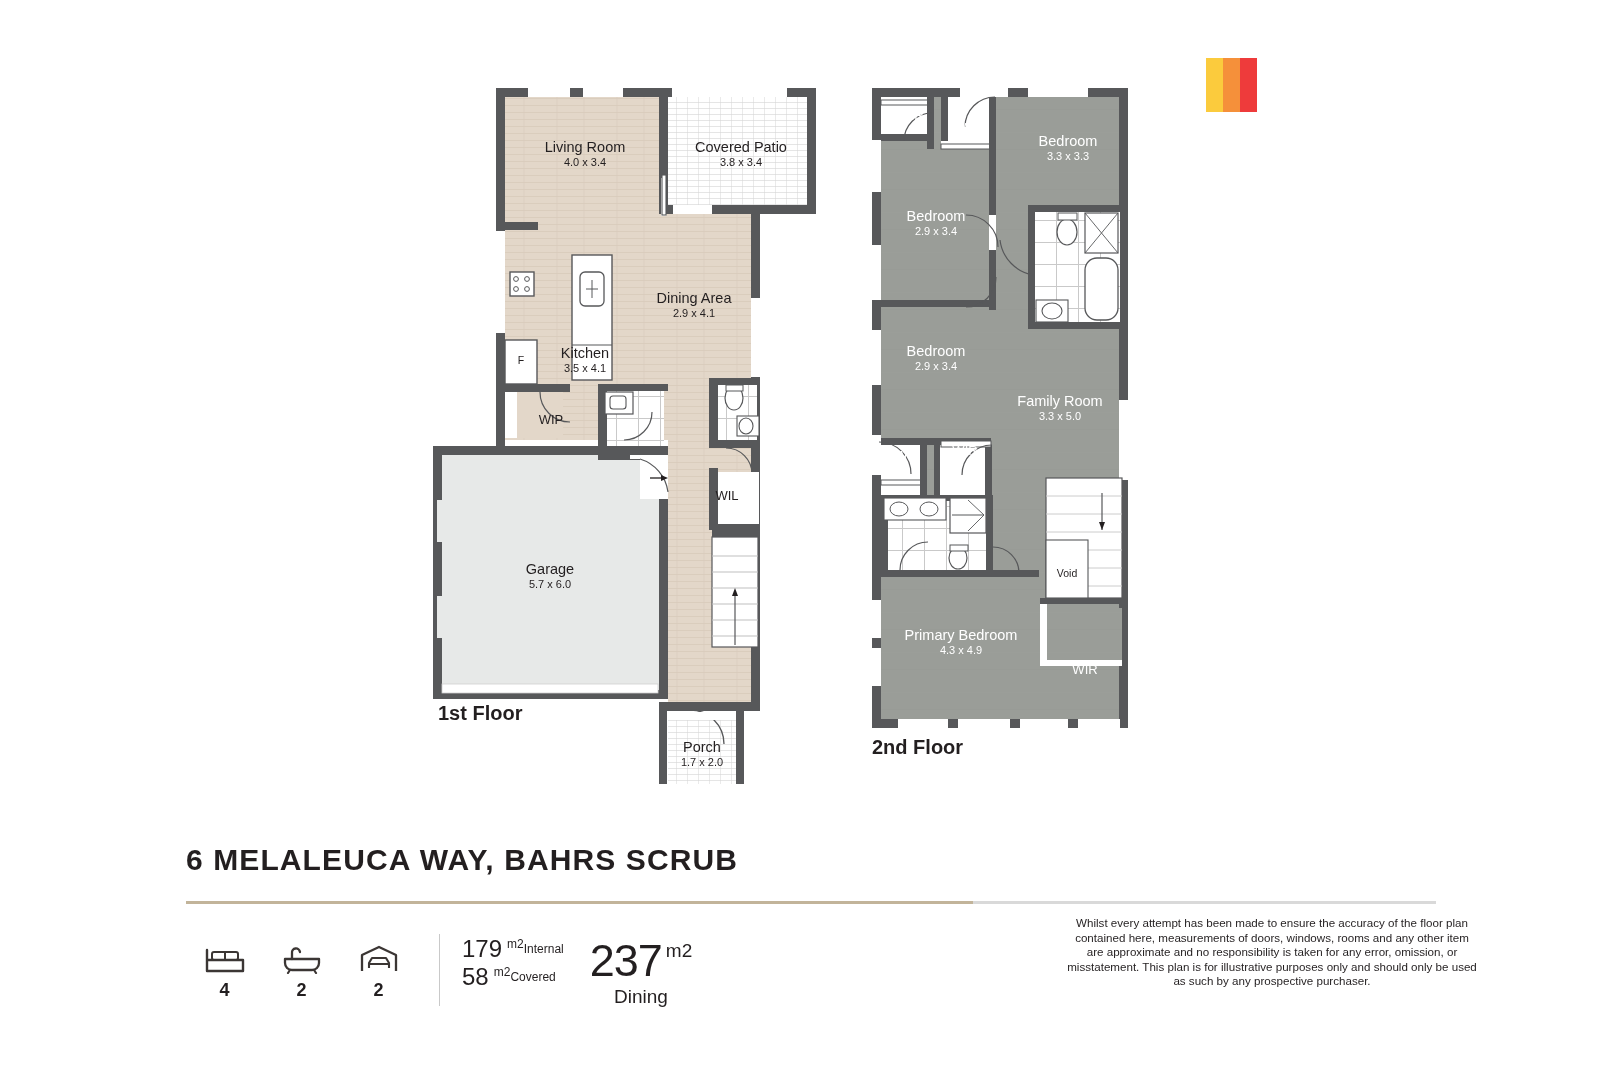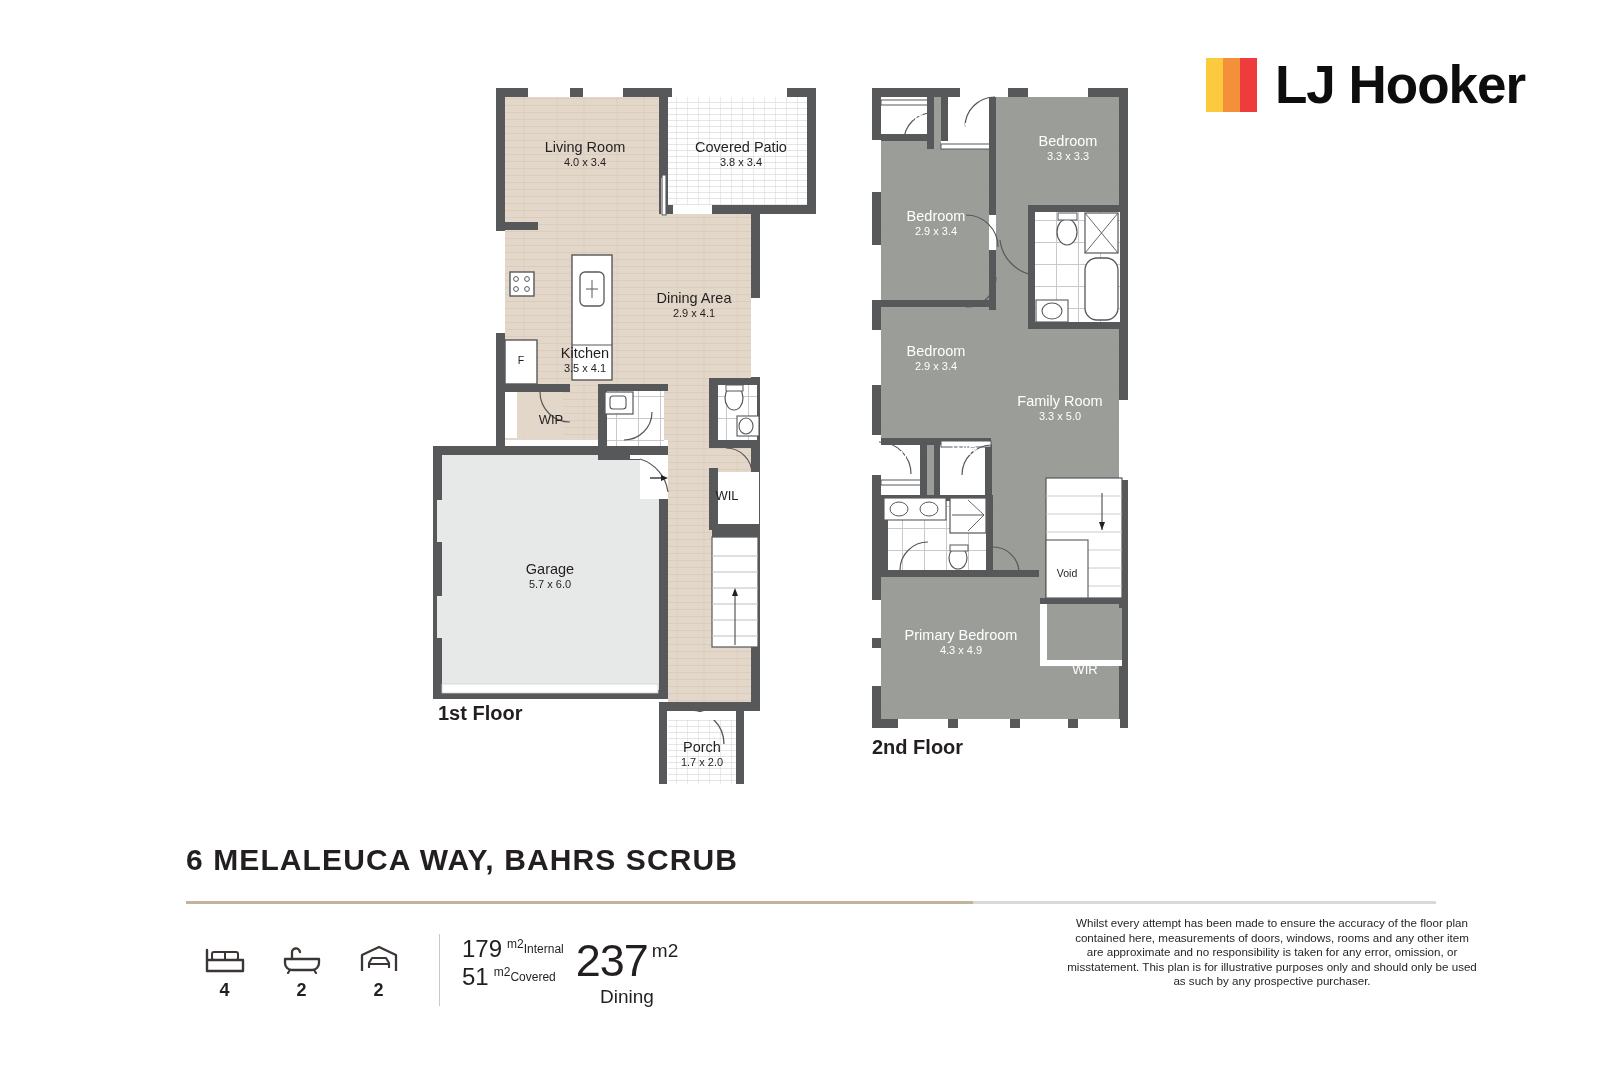--- a/index.html
+++ b/index.html
@@ -44,42 +44,41 @@
 
   .vdiv{width:1px;background:#c9c9c9;height:72px;margin:6px 22px 0 22px;}
 
   .areas{display:flex;flex-direction:column;justify-content:center;padding-top:8px;}
   .area-row{display:flex;flex-direction:row;align-items:center;margin-bottom:2px;}
   .area-num-line{display:flex;align-items:flex-start;}
   .area-num{font-size:24px;color:#231f20;line-height:26px;}
   .area-unit{font-size:12px;color:#231f20;margin-left:5px;margin-top:1px;}
   .area-cap{font-size:12px;color:#231f20;line-height:13px;}
 
-  .total{display:flex;flex-direction:column;align-items:center;margin-left:12px;padding-top:10px;}
+  .total{display:flex;flex-direction:column;align-items:center;margin-left:26px;padding-top:10px;}
   .total-line{display:flex;align-items:flex-start;}
   .total-num{font-size:45px;color:#231f20;line-height:46px;letter-spacing:-1px;}
   .total-unit{font-size:19px;color:#231f20;margin-left:4px;margin-top:2px;}
   .total-cap{font-size:19px;color:#231f20;margin-top:2px;}
 
   .agent{position:absolute;left:681px;top:953px;font-size:22px;color:#231f20;letter-spacing:.4px;}
   .disclaimer{position:absolute;left:1066px;top:916px;width:412px;font-size:11.6px;line-height:14.6px;
               color:#231f20;text-align:center;}
 </style>
 </head>
 <body>
 
 <div class="page">
 
   <div class="logo">
     <div class="logo-bars">
       <span style="background:#FBCB3D"></span>
       <span style="background:#F5903A"></span>
       <span style="background:#EE3B3B"></span>
     </div>
-    <div class="logo-text">LJ Hooker</div>
   </div>
 
   <div class="plan">
   <svg width="1620" height="830" viewBox="0 0 1620 830" xmlns="http://www.w3.org/2000/svg">
     <defs>
       <pattern id="timber" width="60" height="7" patternUnits="userSpaceOnUse">
         <rect width="60" height="7" fill="#e3d7c9"></rect>
         <line x1="0" y1="0.5" x2="60" y2="0.5" stroke="#d8caba" stroke-width="0.8"></line>
         <line x1="17" y1="0" x2="17" y2="7" stroke="#d8caba" stroke-width="0.6"></line>
         <line x1="44" y1="0" x2="44" y2="7" stroke="#d8caba" stroke-width="0.6"></line>
@@ -427,21 +426,21 @@
     <div class="areas">
       <div class="area-row">
         <div class="area-num-line">
           <span class="area-num">179</span>
           <span class="area-unit">m2</span>
         </div>
         <div class="area-cap">Internal</div>
       </div>
       <div class="area-row">
         <div class="area-num-line">
-          <span class="area-num">51</span>
+          <span class="area-num">58</span>
           <span class="area-unit">m2</span>
         </div>
         <div class="area-cap">Covered</div>
       </div>
     </div>
 
     <div class="total">
       <div class="total-line">
         <span class="total-num">237</span>
         <span class="total-unit">m2</span>

